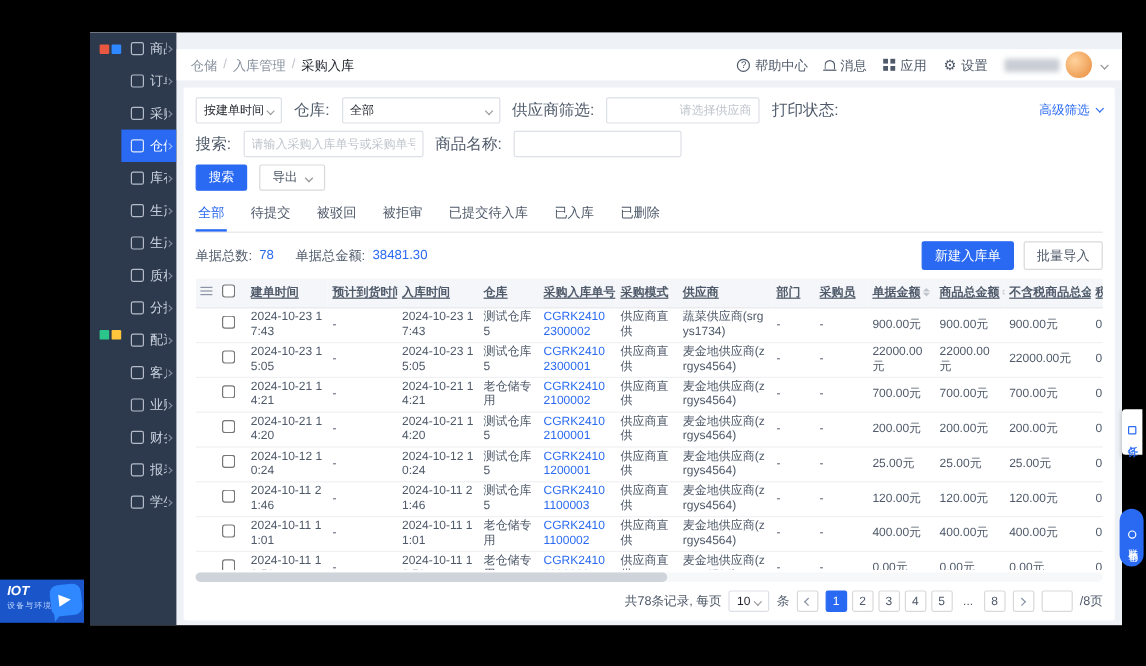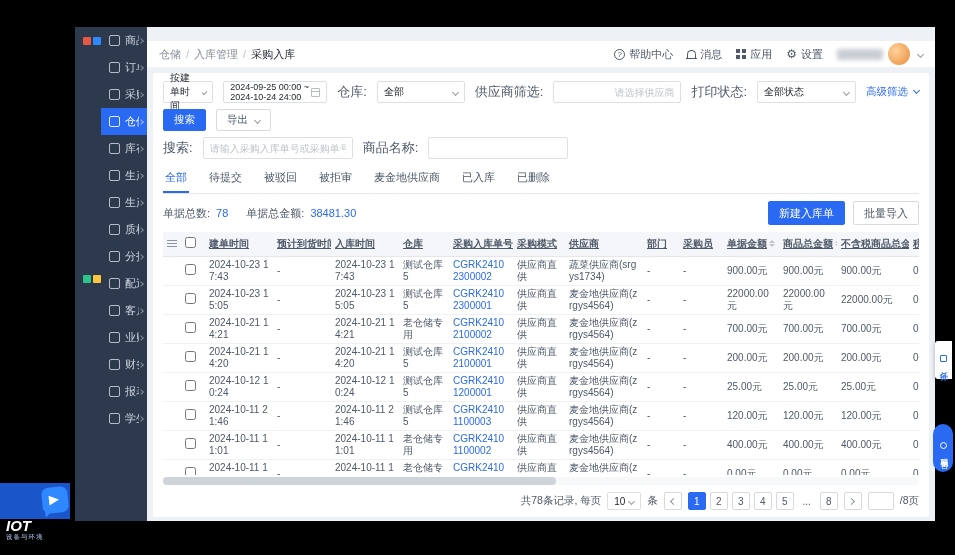--- a/index.html
+++ b/index.html
@@ -105,21 +105,21 @@
   
   .task-tab { position:absolute; right:3px; top:341px; width:17px; height:38px; background:#fff; border-radius:3px 0 0 3px; box-shadow:0 1px 4px rgba(0,0,0,.3); color:var(--primary); display:flex; flex-direction:column; align-items:center; justify-content:center; gap:2px; cursor:pointer; }
   .task-ico { width:7px; height:7px; border:1.2px solid var(--primary); border-radius:1px; }
   .v-text { writing-mode:vertical-rl; font-size:9px; letter-spacing:1px; }
   .contact-btn { position:absolute; right:2px; top:424px; width:20px; height:48px; background:var(--primary); border-radius:10px; color:#fff; display:flex; flex-direction:column; align-items:center; justify-content:center; gap:2px; cursor:pointer; }
   .contact-ico { width:7px; height:7px; border:1.2px solid #fff; border-radius:50%; }
   .contact-btn .v-text { font-size:8px; }
 
   
   .iot { position:absolute; left:0; top:483px; width:70px; height:36px; background:var(--iot-bg); color:#fff; padding:3px 6px; }
-  .iot-title { font-size:15px; font-weight:bold; font-style:italic; line-height:15px;margin-top:32px; }
+  .iot-title { font-size:11px; font-weight:bold; font-style:italic; line-height:15px; }
   .iot-sub { font-size:6.5px; color:#bcd4ff; letter-spacing:1px; }
   .bubble { position:absolute; left:42px; top:487px; width:26px; height:26px; background:var(--bubble); border-radius:7px; transform:rotate(-6deg); }
   .bubble::before { content:""; position:absolute; left:7px; top:8px; width:0; height:0; border-left:10px solid #fff; border-top:5px solid transparent; border-bottom:5px solid transparent; }
   .bubble::after { content:""; position:absolute; left:2px; bottom:-4px; width:0; height:0; border-top:7px solid var(--bubble); border-right:7px solid transparent; }
 </style>
 </head>
 <body>
 
 <div class="stage">
   <div class="app">
@@ -245,63 +245,55 @@
       </header>
 
       <div class="content">
         <div class="card">
 
           <div class="f-row">
             <div class="sel sel-time">
               <span>按建单时间</span>
               <span class="dn-caret"></span>
             </div>
-            <div class="sel inp-date">
-              <span>2024-09-25 00:00 ~ 2024-10-24 24:00</span>
-              <span class="cal-ico"></span>
-            </div>
             <span class="f-label">仓库:</span>
             <div class="sel sel-wh">
               <span>全部</span>
               <span class="dn-caret"></span>
             </div>
             <span class="f-label">供应商筛选:</span>
             <input class="inp inp-sup" placeholder="请选择供应商" style="">
             <span class="f-label">打印状态:</span>
-            <div class="sel sel-print">
-              <span>全部状态</span>
-              <span class="dn-caret"></span>
-            </div>
             <span class="advanced">
               <span>高级筛选</span>
               <span class="dn-caret"></span>
             </span>
+          </div>
+
+          <div class="f-row">
+            <span class="f-label">搜索:</span>
+            <input class="inp inp-search" placeholder="请输入采购入库单号或采购单号" style="">
+            <span class="f-label">商品名称:</span>
+            <input class="inp inp-prod" style="">
           </div>
 
           <div class="f-row">
             <button class="btn primary">搜索</button>
             <button class="btn">
               <span>导出</span>
               <span class="dn-caret"></span>
             </button>
           </div>
 
-          <div class="f-row">
-            <span class="f-label">搜索:</span>
-            <input class="inp inp-search" placeholder="请输入采购入库单号或采购单号" style="">
-            <span class="f-label">商品名称:</span>
-            <input class="inp inp-prod" style="">
-          </div>
-
           <div class="tabs">
               <div class="tab active">全部</div>
               <div class="tab">待提交</div>
               <div class="tab">被驳回</div>
               <div class="tab">被拒审</div>
-              <div class="tab">麦金地供应商</div>
+              <div class="tab">已提交待入库</div>
               <div class="tab">已入库</div>
               <div class="tab">已删除</div>
             </div>
 
           <div class="summary">
             <span class="f-label">单据总数:</span>
             <span class="sum-val">78</span>
             <span class="f-label">单据总金额:</span>
             <span class="sum-val">38481.30</span>
             <div class="summary-actions">

